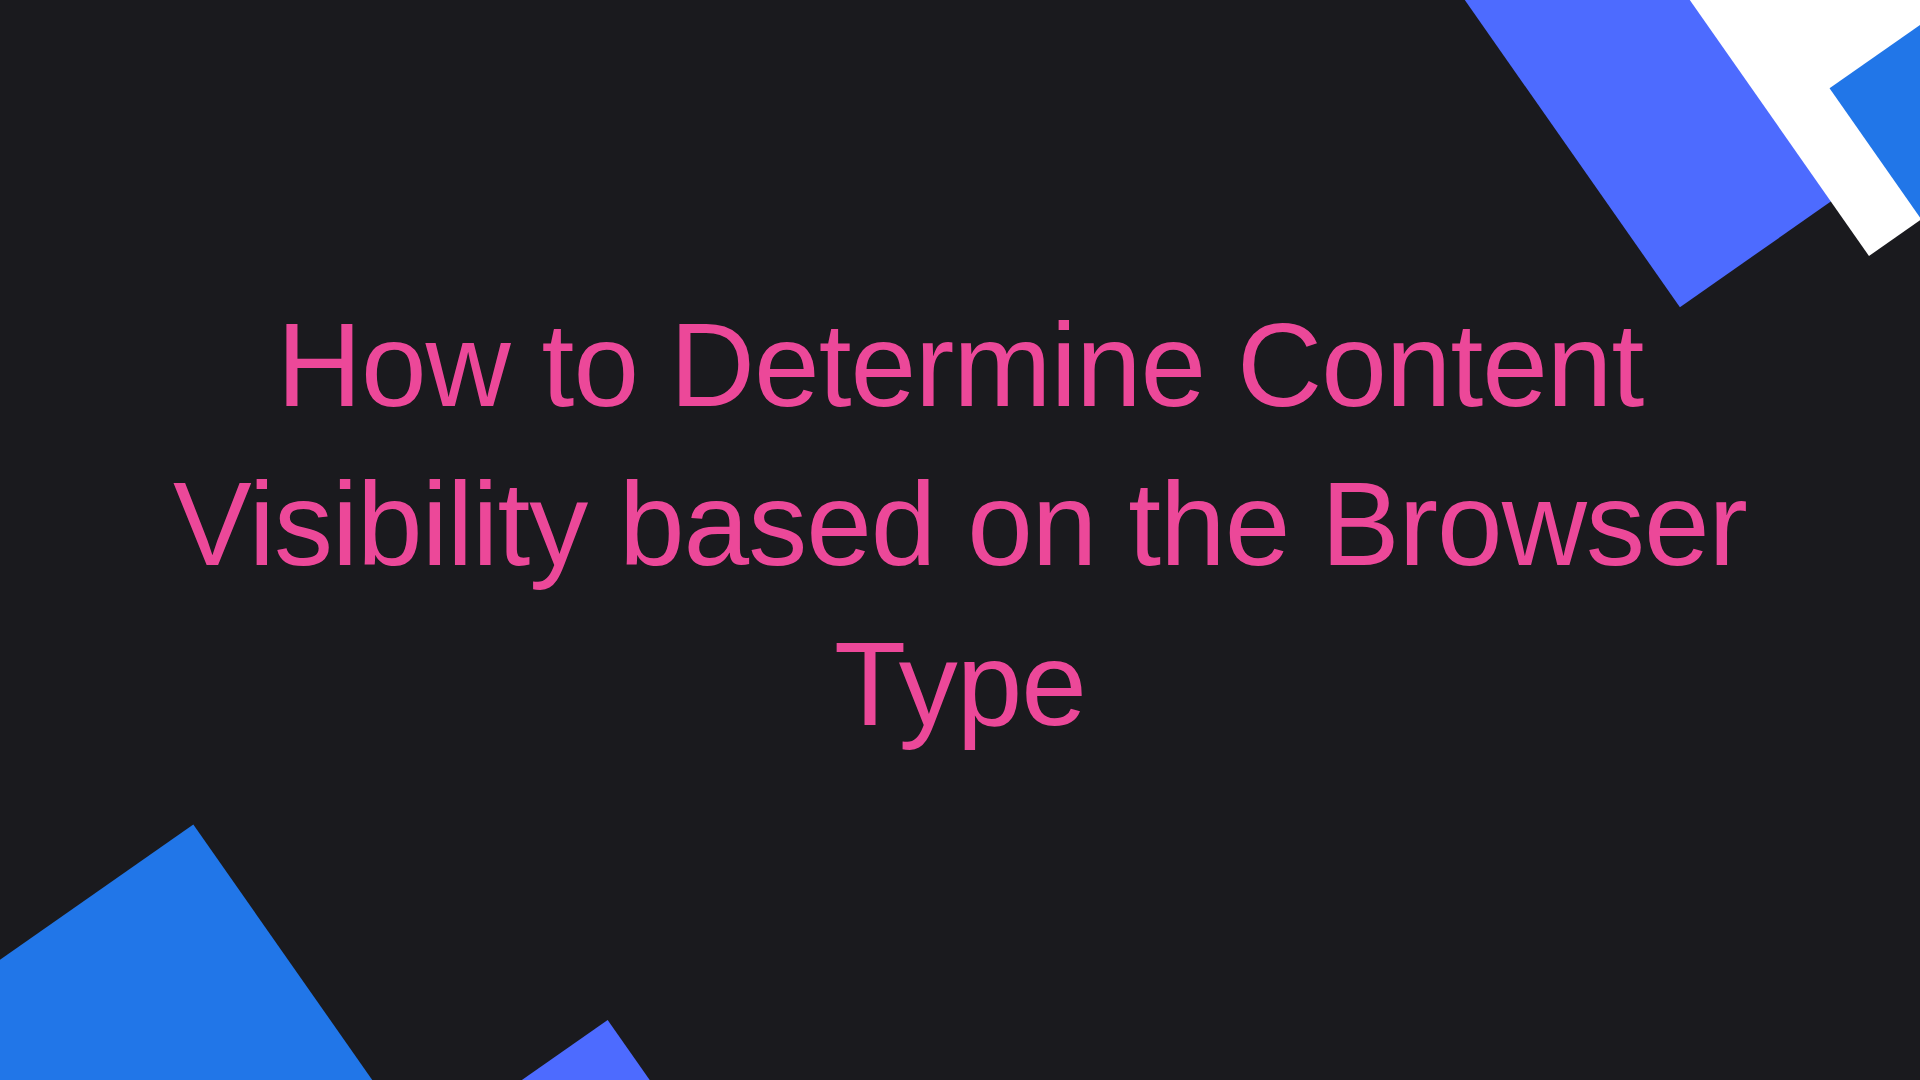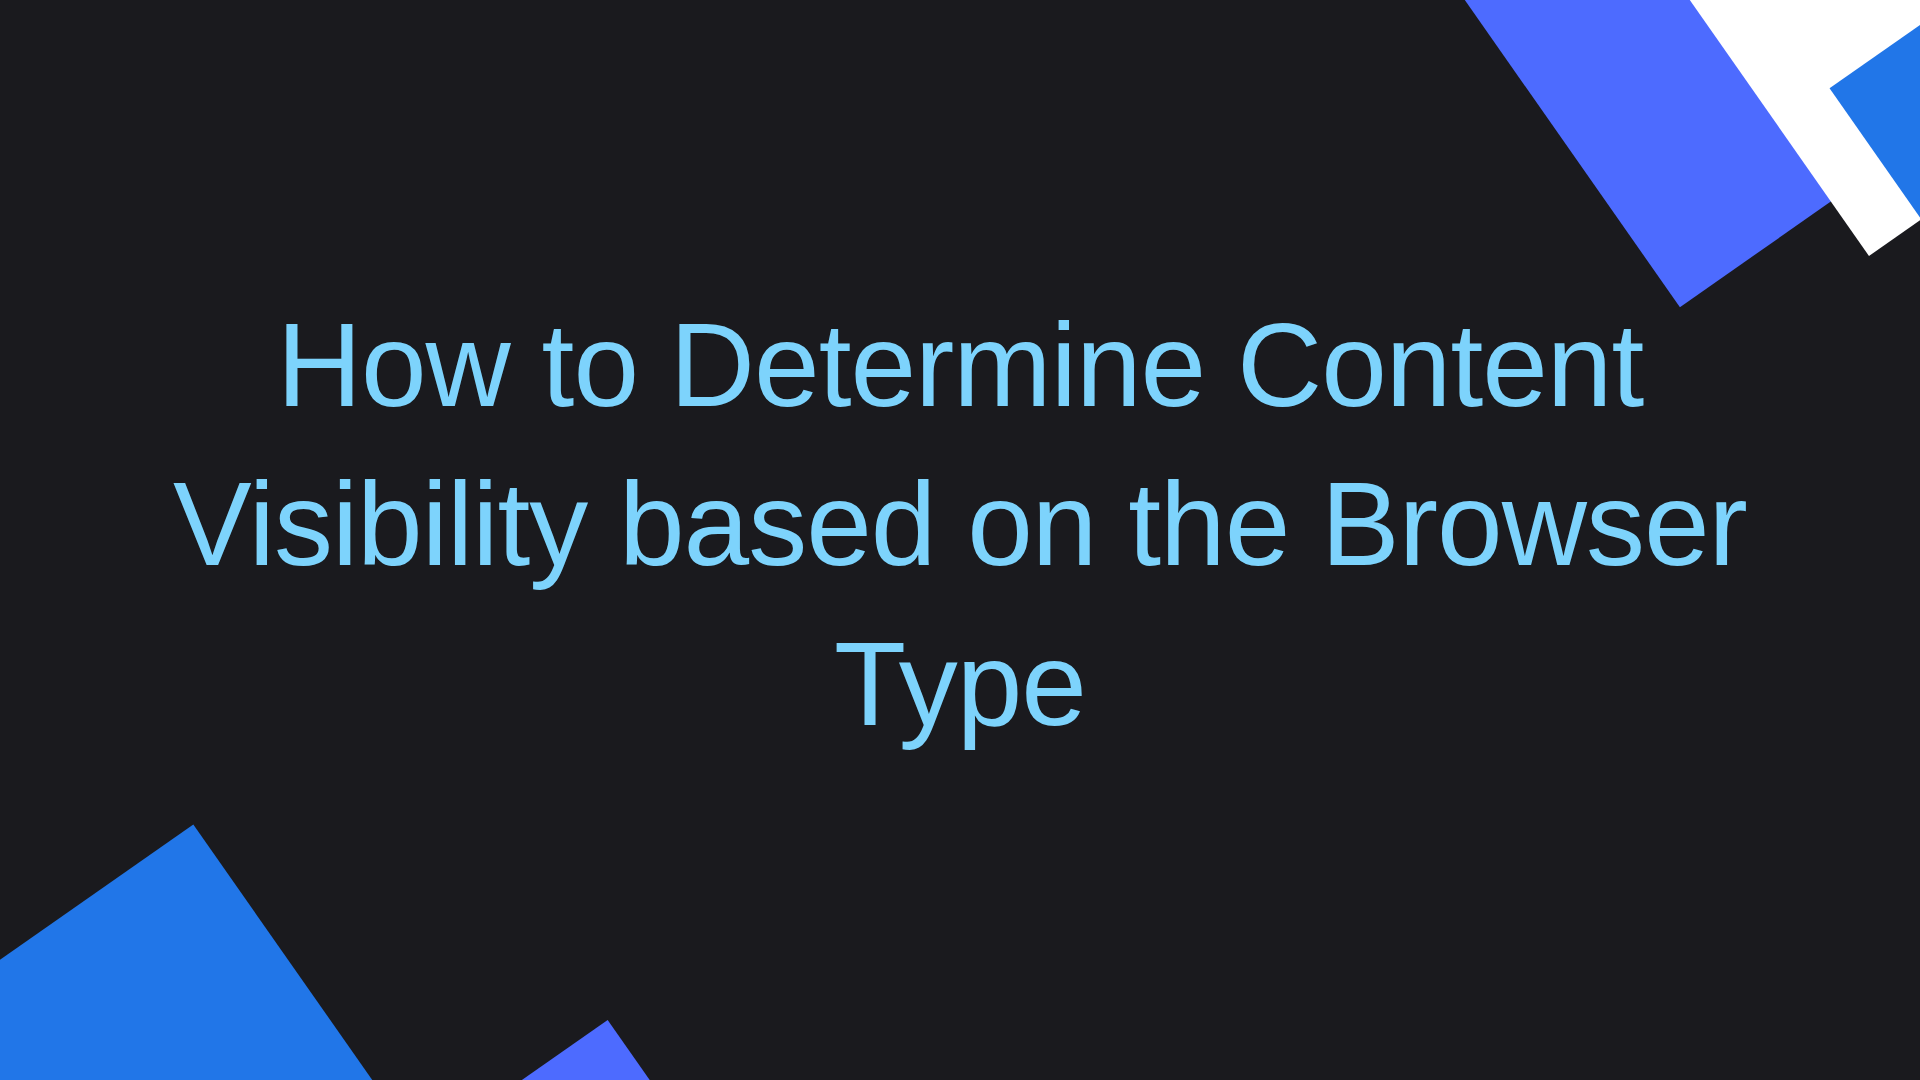--- a/index.html
+++ b/index.html
@@ -20,21 +20,21 @@
     .slide {
       width: 100%;
       height: 100%;
       position: relative;
       display: flex;
       align-items: center;
       justify-content: center;
     }
     
     .title {
-      color: #7dd3fc;
+      color: #ec4899;
       font-size: 118px;
       font-weight: 500;
       text-align: center;
       line-height: 1.35;
       letter-spacing: -1px;
       font-stretch: semi-condensed;
       z-index: 10;
       font-family: 'Bahnschrift', 'Arial Narrow', 'Helvetica Neue', sans-serif;
       max-width: 1600px;
       margin-top: -30px;

